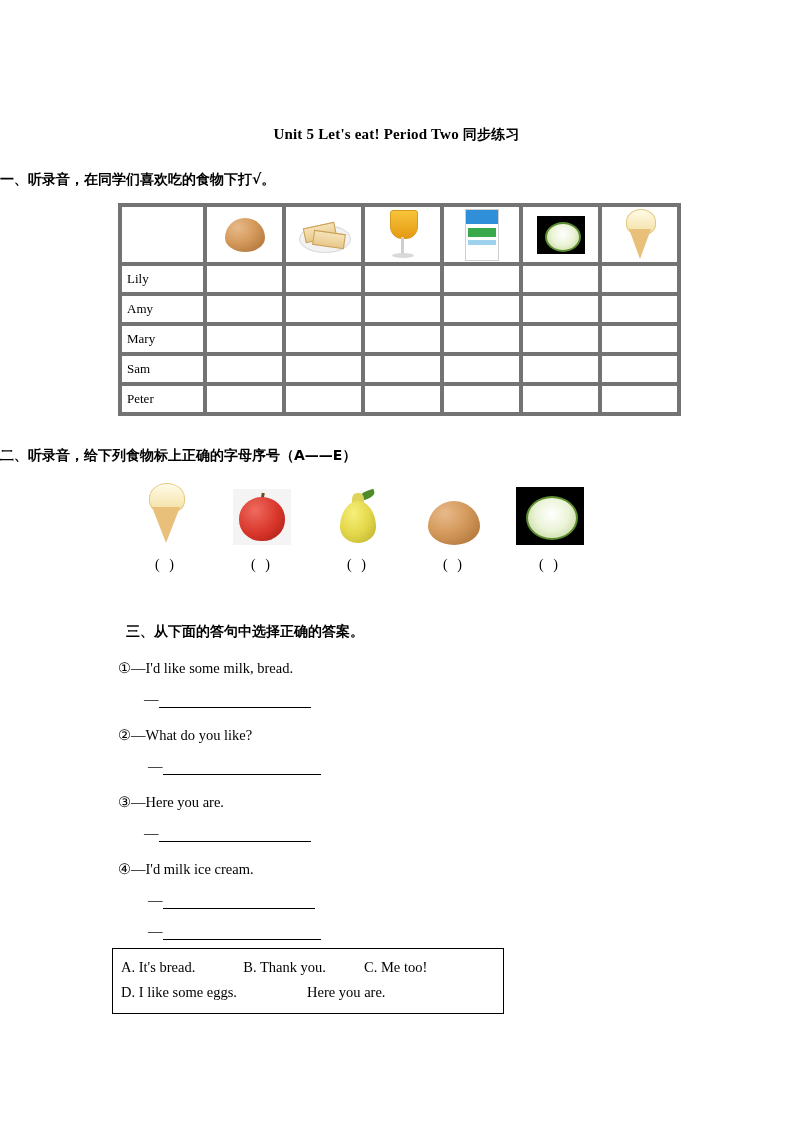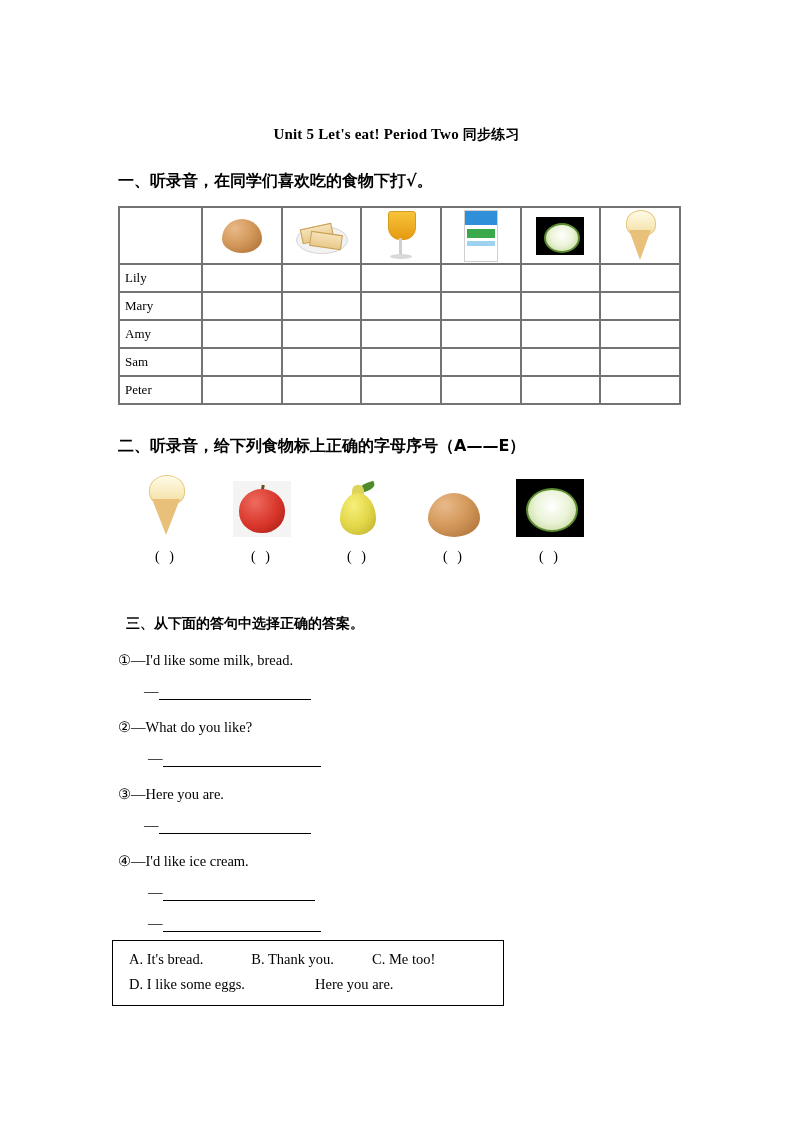--- a/index.html
+++ b/index.html
@@ -29,38 +29,37 @@
     margin-top: 126px;
     letter-spacing: 0.2px;
   }
   .title .cn {
     font-family: "DejaVu Sans", sans-serif;
     font-size: 14px;
   }
   .section-head {
     font-family: "DejaVu Sans", sans-serif;
     font-weight: bold;
-    font-size: 16px;
-    margin-left: 118px;
+    font-size: 14px;
     margin-top: 27px;
   }
   .section-head.s3 {
     margin-left: 126px;
     font-size: 14px;
   }
   
   table.food-table {
     border-collapse: collapse;
     margin-left: 118px;
     margin-top: 14px;
     table-layout: fixed;
     width: 563px;
   }
   table.food-table td {
-    border: 2px solid #737373;
+    border: 4px solid #737373;
     height: 24px;
     vertical-align: middle;
   }
   table.food-table td.head-cell {
     height: 53px;
     text-align: center;
   }
   table.food-table td.name-cell {
     width: 75px;
     padding-left: 5px;
@@ -275,21 +274,21 @@
     vertical-align: bottom;
   }
   .ansline.wide .blank { width: 158px; }
   .ansline.ind2 { margin-left: 30px; }
 
   .choice-box {
     margin-left: 112px;
     margin-top: 8px;
     width: 392px;
     border: 1px solid #000;
-    padding: 6px 8px 7px 16px;
+    padding: 6px 8px 7px 8px;
     font-size: 14.5px;
     line-height: 1.75;
     box-sizing: border-box;
   }
   .choice-box .row span { display: inline-block; }
   .gapA { display:inline-block; width: 48px; }
   .gapB { display:inline-block; width: 38px; }
   .gapC { display:inline-block; width: 70px; }
 </style>
 </head>
@@ -337,30 +336,30 @@
     <tr>
       <td class="name-cell">Lily</td>
       <td></td>
       <td></td>
       <td></td>
       <td></td>
       <td></td>
       <td></td>
     </tr>
     <tr>
+      <td class="name-cell">Amy</td>
+      <td></td>
+      <td></td>
+      <td></td>
+      <td></td>
+      <td></td>
+      <td></td>
+    </tr>
+    <tr>
       <td class="name-cell">Mary</td>
-      <td></td>
-      <td></td>
-      <td></td>
-      <td></td>
-      <td></td>
-      <td></td>
-    </tr>
-    <tr>
-      <td class="name-cell">Amy</td>
       <td></td>
       <td></td>
       <td></td>
       <td></td>
       <td></td>
       <td></td>
     </tr>
     <tr>
       <td class="name-cell">Sam</td>
       <td></td>
@@ -434,21 +433,21 @@
   <div class="qa">
     <div class="qline">①—I'd like some milk, bread.</div>
     <div class="ansline"><span>—</span><span class="blank"></span></div>
 
     <div class="qline">②—What do you like?</div>
     <div class="ansline ind2 wide"><span>—</span><span class="blank"></span></div>
 
     <div class="qline">③—Here you are.</div>
     <div class="ansline"><span>—</span><span class="blank"></span></div>
 
-    <div class="qline">④—I'd like ice cream.</div>
+    <div class="qline">④—I'd milk ice cream.</div>
     <div class="ansline ind2"><span>—</span><span class="blank"></span></div>
 
     <div class="ansline ind2 wide"><span>—</span><span class="blank"></span></div>
   </div>
 
   <div class="choice-box">
     <div class="row">
       <span>A. It's bread.</span><span class="gapA"></span><span>B. Thank you.</span><span class="gapB"></span><span>C. Me too!</span>
     </div>
     <div class="row">

